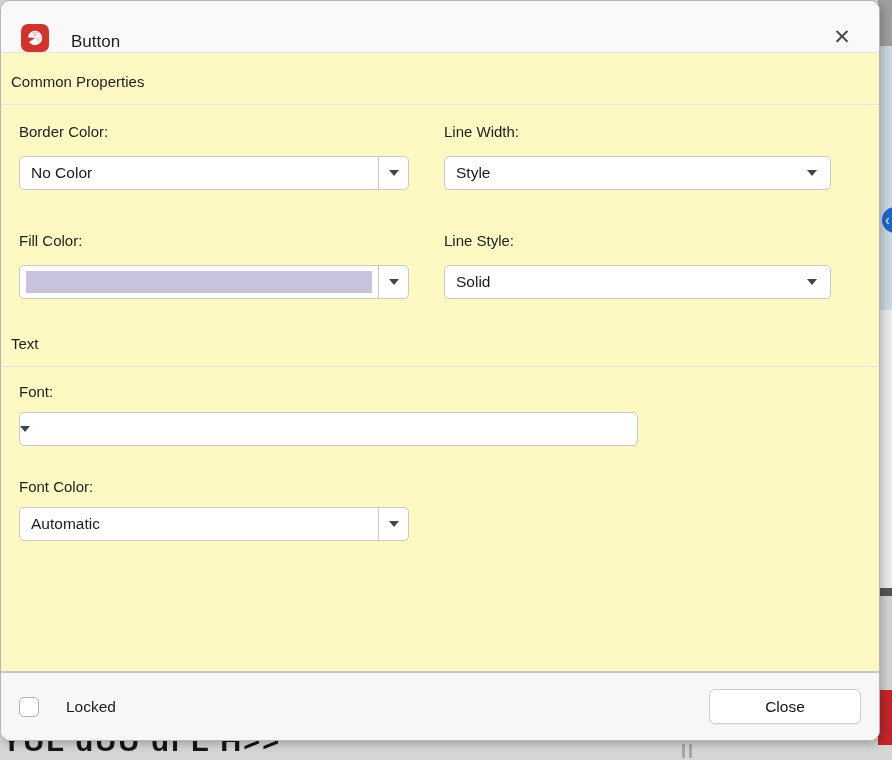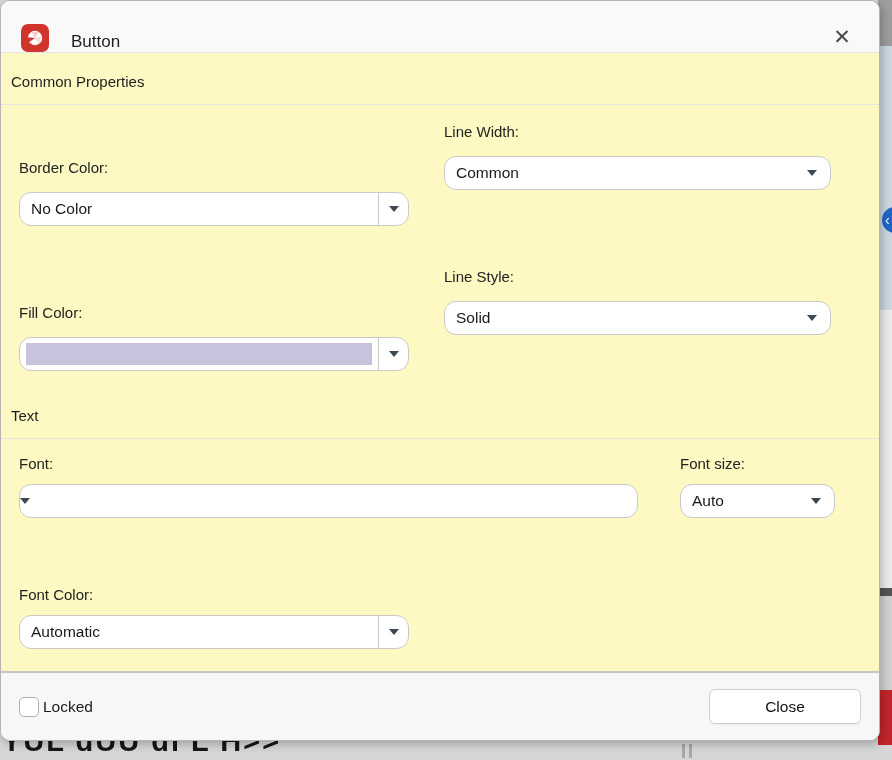--- a/index.html
+++ b/index.html
@@ -79,27 +79,27 @@
   .field-row { display:flex; padding:0 18px; }
   .row1 { margin-top:18px; }
   .row2 { margin-top:42px; }
   .rowFont { margin-top:16px; }
   .rowFontColor { margin-top:32px; }
 
   .field { display:flex; flex-direction:column; }
   .field .flabel { font-size:15px; color:#222222; margin-bottom:16px; }
   .rowFont .flabel, .rowFontColor .flabel { margin-bottom:12px; }
 
-  .w-col1 { width:390px;margin-top:36px; }
+  .w-col1 { width:390px; }
   .w-col2 { width:387px; margin-left:35px; }
   .w-font { width:619px; }
   .w-size { width:155px; margin-left:42px; }
 
   .select, .combo {
-    height:34px; border:1px solid #c9c9c9; border-radius:12px; background:#ffffff;
+    height:34px; border:1px solid #c9c9c9; border-radius:5px; background:#ffffff;
     display:flex; align-items:center; font-size:15.5px; color:#1a1a1a;
     cursor:pointer; position:relative;
   }
   .select .sel-text { padding-left:11px; flex:1; }
   .select .arrow { margin-right:13px; }
   .combo .combo-text { flex:1; padding-left:11px; height:100%; display:flex; align-items:center; }
   .combo .arrow-box {
     width:30px; height:100%; border-left:1px solid #c9c9c9;
     display:flex; align-items:center; justify-content:center; flex:0 0 30px;
   }
@@ -110,21 +110,21 @@
   .swatch { flex:1; height:22px; margin:0 6px; }
 
   .footer {
     flex:0 0 69px; background:#f7f7f7; border-top:2px solid #c6c6c6;
     display:flex; align-items:center; padding:0 18px;
   }
   .checkbox {
     width:20px; height:20px; border:1.5px solid #b0b0b0; border-radius:5px;
     background:#ffffff; cursor:pointer; flex:0 0 20px;
   }
-  .cb-label { font-size:15.5px; color:#1a1a1a; margin-left:4px; }
+  .cb-label { font-size:15.5px; color:#1a1a1a; margin-left:27px; }
   .close-button {
     margin-left:auto; width:152px; height:35px; background:#ffffff;
     border:1px solid #cfcfcf; border-radius:6px; font-size:15.5px; color:#111111;
     display:flex; align-items:center; justify-content:center; cursor:pointer;
     box-shadow:0 1px 1px rgba(0,0,0,.05);
   }
 </style>
 </head>
 <body>
 
@@ -172,21 +172,21 @@
         <div class="combo">
           <div class="combo-text">No Color</div>
           <div class="arrow-box">
             <span class="arrow"></span>
           </div>
         </div>
       </div>
       <div class="field w-col2">
         <div class="flabel">Line Width:</div>
         <div class="select">
-          <span class="sel-text">Common</span>
+          <span class="sel-text">Style</span>
           <span class="arrow"></span>
         </div>
       </div>
     </div>
 
     <div class="field-row row2">
       <div class="field w-col1">
         <div class="flabel">Fill Color:</div>
         <div class="combo">
           <div class="combo-text" style="padding-left:0;">
@@ -205,27 +205,20 @@
         </div>
       </div>
     </div>
 
     <div class="section-hdr text-hdr">Text</div>
 
     <div class="field-row rowFont">
       <div class="field w-font">
         <div class="flabel">Font:</div>
         <div class="select">
-          <span class="arrow"></span>
-        </div>
-      </div>
-      <div class="field w-size">
-        <div class="flabel">Font size:</div>
-        <div class="select">
-          <span class="sel-text">Auto</span>
           <span class="arrow"></span>
         </div>
       </div>
     </div>
 
     <div class="field-row rowFontColor">
       <div class="field w-col1">
         <div class="flabel">Font Color:</div>
         <div class="combo">
           <div class="combo-text">Automatic</div>

